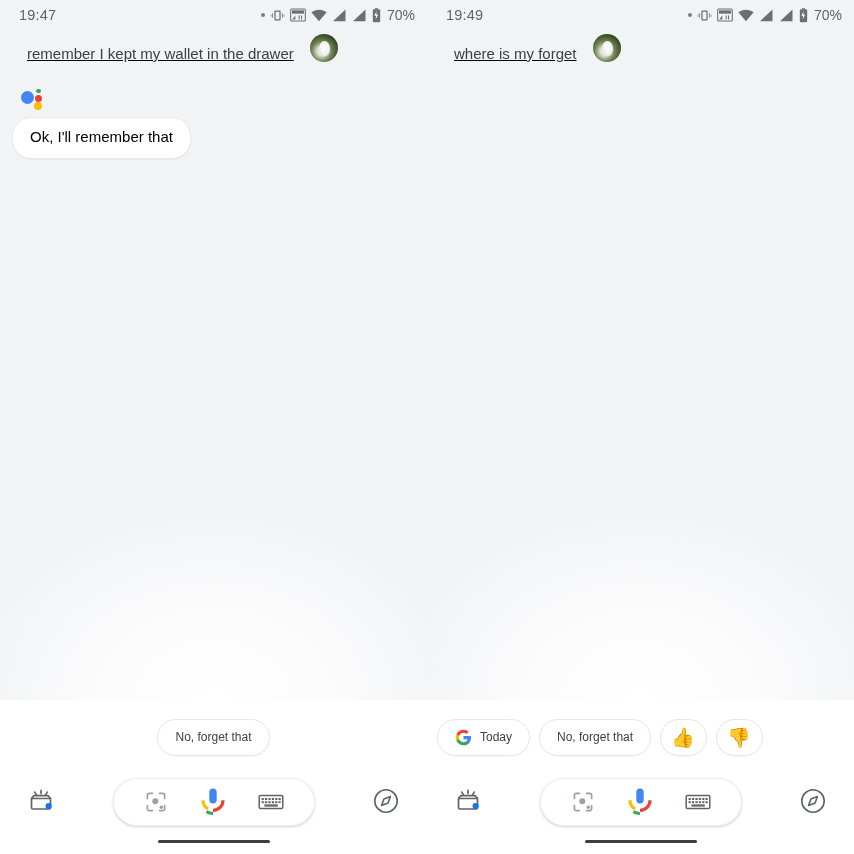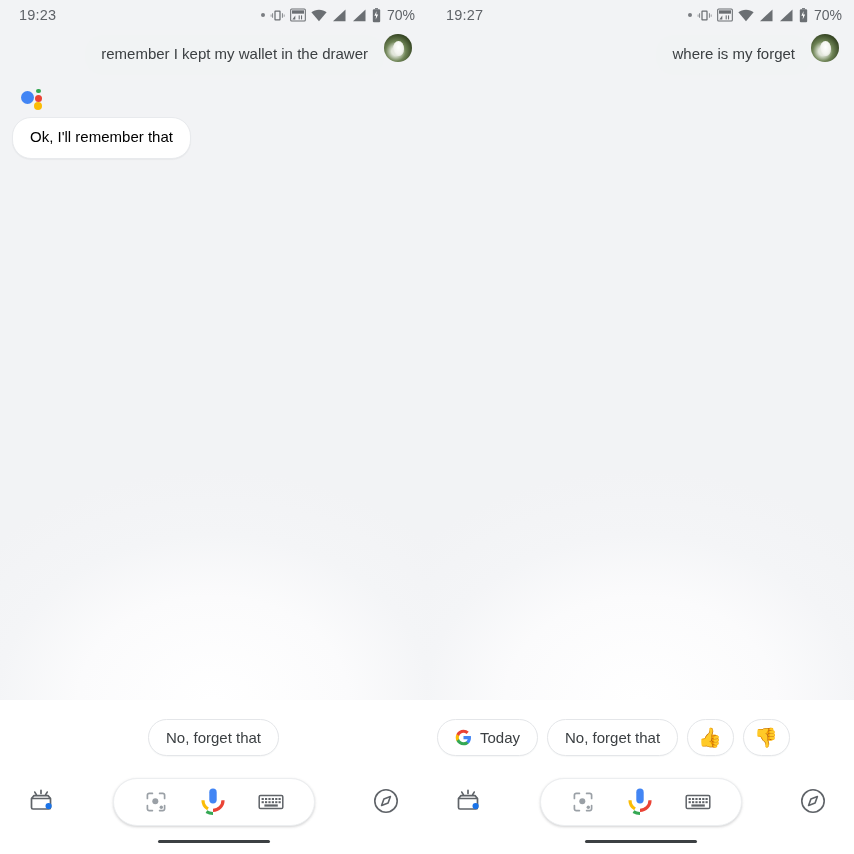--- a/index.html
+++ b/index.html
@@ -28,21 +28,21 @@
   }
   .status-time { font-size:14.5px; color:#5f6368; letter-spacing:.2px; }
   .status-right { margin-left:auto; display:flex; align-items:center; gap:5px; }
   .dot-small { width:4px; height:4px; border-radius:50%; background:#7a7d81; display:block; }
   .status-pct { font-size:14px; color:#5f6368; margin-left:1px; }
   .ic { display:block; }
 
   
   .convo { position:relative; padding:0 11px; }
 
-  .row-user { display:flex; justify-content:flex-end; align-items:flex-start; }
+  .row-user { display:flex; align-items:flex-start;text-decoration:underline; }
   .avatar {
     width:28px; height:28px; border-radius:50%;
     background:radial-gradient(circle at 42% 62%, #eef1ea 0%, #dfe4d8 18%, #6f8456 42%, #31401f 75%, #1d2812 100%);
     margin-top:4px; margin-right:4px; position:relative; overflow:hidden; flex:0 0 auto;
   }
   .avatar:after{
     content:""; position:absolute; left:9px; top:7px; width:11px; height:15px;
     border-radius:50% 50% 45% 45%;
     background:radial-gradient(ellipse at 50% 40%, #ffffff 0%, #f2f3ee 55%, #cdd2c4 100%);
   }
@@ -82,21 +82,21 @@
   
   .chipbar {
     position:absolute; left:0; bottom:84px; width:427px; height:66px;
     display:flex; align-items:center; gap:9px; padding:0 10px;
     background:#ffffff;
   }
   .chip {
     display:flex; align-items:center; gap:8px;
     height:37px; padding:0 17px;
     border:1px solid #e4e6e9; border-radius:19px;
-    background:#ffffff; font-size:15px; color:#3c4043;
+    background:#ffffff; font-size:12px; color:#3c4043;
     white-space:nowrap; box-shadow:0 1px 1px rgba(60,64,67,.04);
   }
   .chip.icon-only { padding:0; width:47px; justify-content:center; font-size:19px; }
 
   .glogo { width:17px; height:17px; flex:0 0 auto; }
 
   
   .navbar {
     position:absolute; left:0; bottom:0; width:427px; height:84px;
     background:#ffffff; display:flex; align-items:flex-start;
@@ -117,21 +117,21 @@
 </style>
 </head>
 <body>
 
 <div class="screen">
 
   <div class="panel">
     <div class="panel-bg"></div>
 
     <div class="statusbar">
-      <span class="status-time">19:23</span>
+      <span class="status-time">19:47</span>
       <span class="status-right">
         <span class="dot-small"></span>
         <svg class="ic" width="15" height="15" viewBox="0 0 24 24" fill="#6b6f73">
           <path d="M8.5 4h7a1.5 1.5 0 0 1 1.5 1.5v13A1.5 1.5 0 0 1 15.5 20h-7A1.5 1.5 0 0 1 7 18.5v-13A1.5 1.5 0 0 1 8.5 4zm.5 2v12h6V6H9z"></path>
           <path d="M3.6 8.4h1.3v7.2H3.6zM1.2 10.2h1v3.6h-1zM19.1 8.4h1.3v7.2h-1.3zM22.1 10.2h1v3.6h-1z"></path>
         </svg>
         <svg class="ic" width="16" height="14" viewBox="0 0 24 20" fill="#6b6f73">
           <rect x="1" y="1" width="22" height="18" rx="1.5" fill="none" stroke="#6b6f73" stroke-width="1.6"></rect>
           <rect x="3" y="3" width="18" height="5" fill="#6b6f73"></rect>
           <path d="M3.5 16.6 8 10.8v5.8z"></path>
@@ -239,21 +239,21 @@
       </div>
     </div>
 
     <div class="gesture"></div>
   </div>
 
   <div class="panel">
     <div class="panel-bg"></div>
 
     <div class="statusbar">
-      <span class="status-time">19:27</span>
+      <span class="status-time">19:49</span>
       <span class="status-right">
         <span class="dot-small"></span>
         <svg class="ic" width="15" height="15" viewBox="0 0 24 24" fill="#6b6f73">
           <path d="M8.5 4h7a1.5 1.5 0 0 1 1.5 1.5v13A1.5 1.5 0 0 1 15.5 20h-7A1.5 1.5 0 0 1 7 18.5v-13A1.5 1.5 0 0 1 8.5 4zm.5 2v12h6V6H9z"></path>
           <path d="M3.6 8.4h1.3v7.2H3.6zM1.2 10.2h1v3.6h-1zM19.1 8.4h1.3v7.2h-1.3zM22.1 10.2h1v3.6h-1z"></path>
         </svg>
         <svg class="ic" width="16" height="14" viewBox="0 0 24 20" fill="#6b6f73">
           <rect x="1" y="1" width="22" height="18" rx="1.5" fill="none" stroke="#6b6f73" stroke-width="1.6"></rect>
           <rect x="3" y="3" width="18" height="5" fill="#6b6f73"></rect>
           <path d="M3.5 16.6 8 10.8v5.8z"></path>

